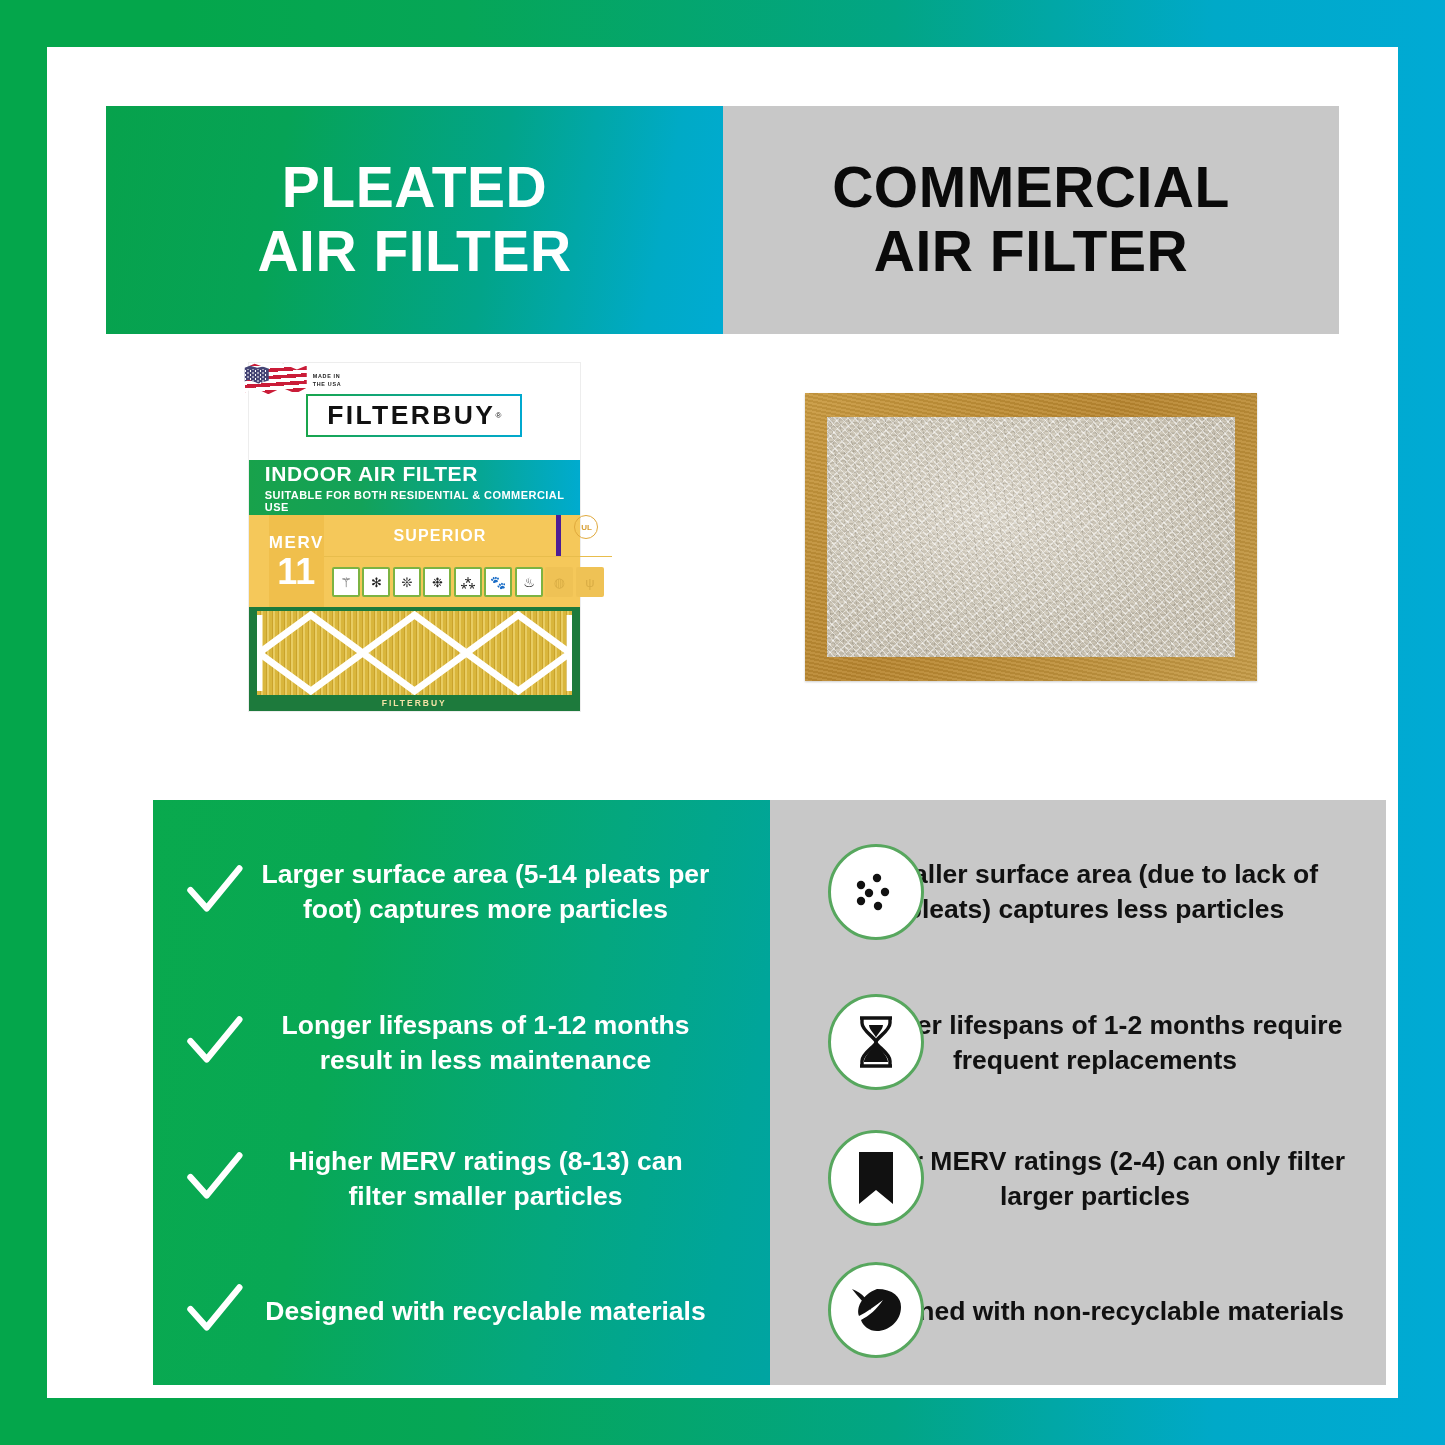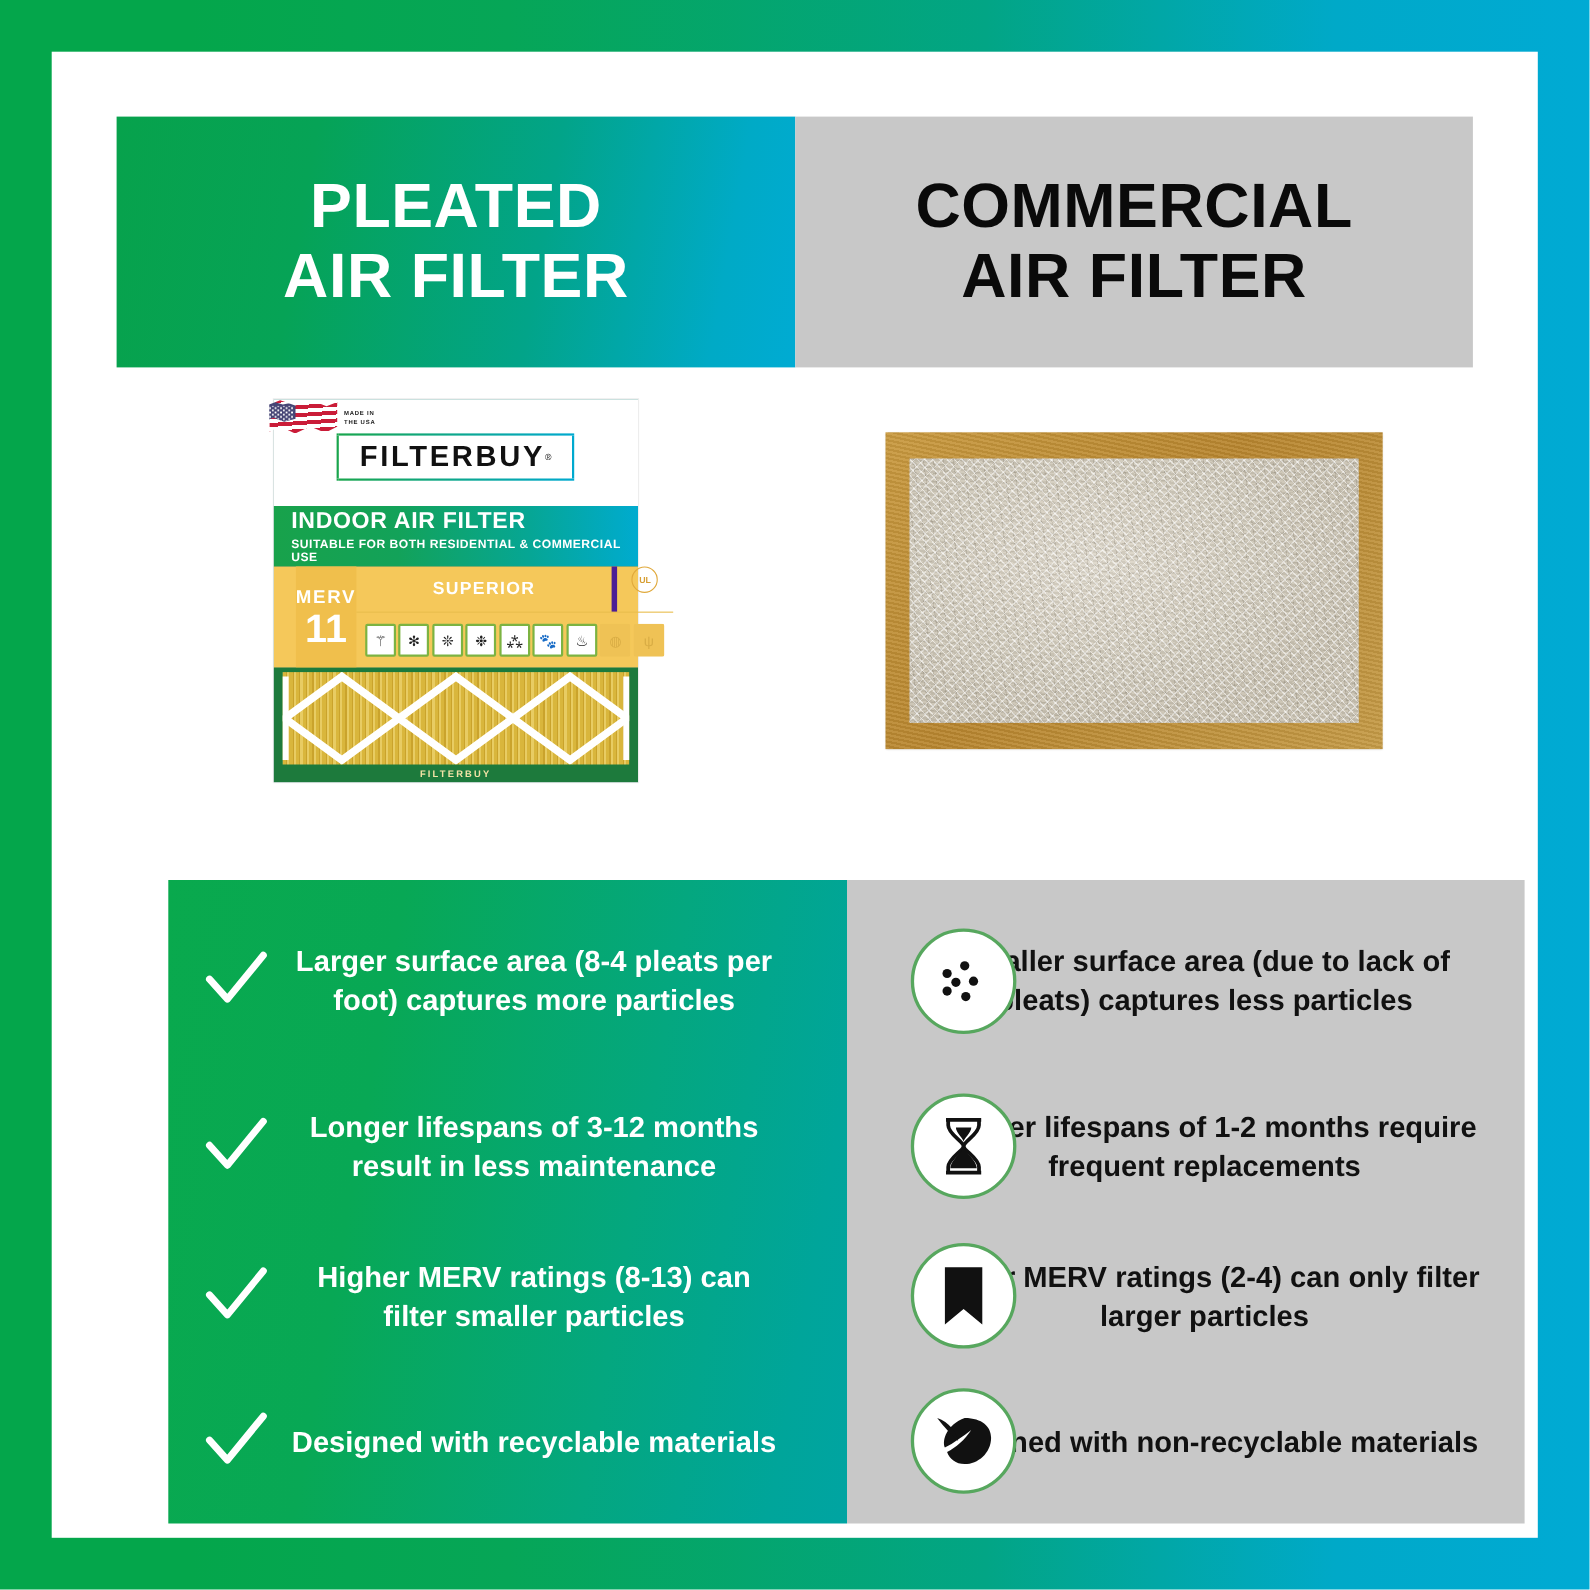--- a/index.html
+++ b/index.html
@@ -40,21 +40,21 @@
 
   
   .products{
     position:absolute; left:59px; top:287px; width:1233px; height:406px;
     display:flex;
   }
   .prod-cell{ width:50%; display:flex; align-items:center; justify-content:center; }
 
   
   .box{
-    position:relative; width:331px; height:348px; background:#0f766e;
+    position:relative; width:331px; height:348px; background:#5eead4;
     box-shadow:0 0 0 1px #ededed;
   }
   .box-top{
     position:relative; height:97px; background:#ffffff;
     display:flex; align-items:center; justify-content:center;
   }
   .flag{
     position:absolute; left:-4px; top:0px; width:62px; height:40px;
     background:
       repeating-linear-gradient(176deg,#c8102e 0 3.6px,#ffffff 3.6px 7.2px);
@@ -328,21 +328,21 @@
 
     <div class="rows">
 
       <div class="row" style="top:16px;height:152px;">
         <div class="r-left">
           <div class="check">
             <svg viewBox="0 0 64 64" aria-hidden="true">
                 <path d="M6 30 L24 50 L60 6" fill="none" stroke="#ffffff" stroke-width="7" stroke-linecap="round" stroke-linejoin="round"></path>
               </svg>
           </div>
-          <div class="r-left-text">Larger surface area (8-4 pleats per foot) captures more particles</div>
+          <div class="r-left-text">Larger surface area (5-14 pleats per foot) captures more particles</div>
         </div>
         <div class="r-right">
           <div class="r-right-text">Smaller surface area (due to lack of pleats) captures less particles</div>
         </div>
       </div>
       <div class="badge" style="top:44px;">
         <svg width="58" height="58" viewBox="0 0 58 58" aria-hidden="true">
           <g fill="#111">
             <circle cx="14" cy="22" r="4.2"></circle>
             <circle cx="30" cy="15" r="4.2"></circle>
@@ -354,21 +354,21 @@
         </svg>
       </div>
 
       <div class="row" style="top:182px;height:122px;">
         <div class="r-left">
           <div class="check">
             <svg viewBox="0 0 64 64" aria-hidden="true">
                 <path d="M6 30 L24 50 L60 6" fill="none" stroke="#ffffff" stroke-width="7" stroke-linecap="round" stroke-linejoin="round"></path>
               </svg>
           </div>
-          <div class="r-left-text">Longer lifespans of 3-12 months result in less maintenance</div>
+          <div class="r-left-text">Longer lifespans of 1-12 months result in less maintenance</div>
         </div>
         <div class="r-right">
           <div class="r-right-text">Shorter lifespans of 1-2 months require frequent replacements</div>
         </div>
       </div>
       <div class="badge" style="top:194px;">
         <svg width="52" height="58" viewBox="0 0 52 58" aria-hidden="true">
           <g fill="none" stroke="#111" stroke-width="3.4" stroke-linejoin="round">
             <path d="M10 5 H42 M10 53 H42"></path>
             <path d="M12 6 L12 10 C12 18 26 25 26 29 C26 33 12 40 12 48 L12 52"></path>

